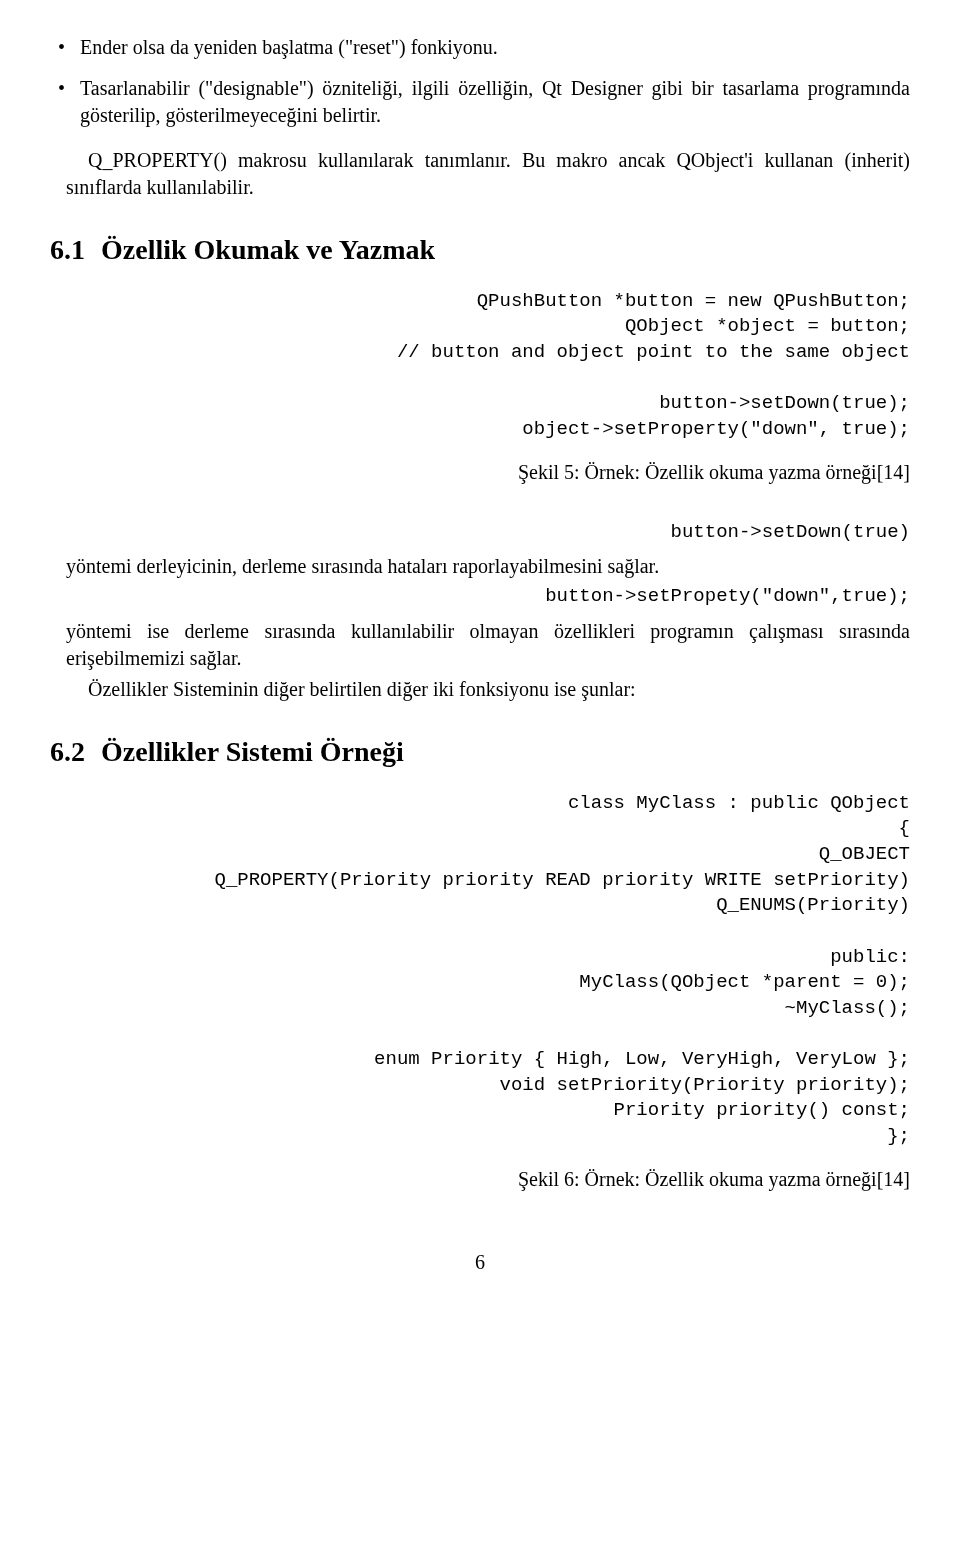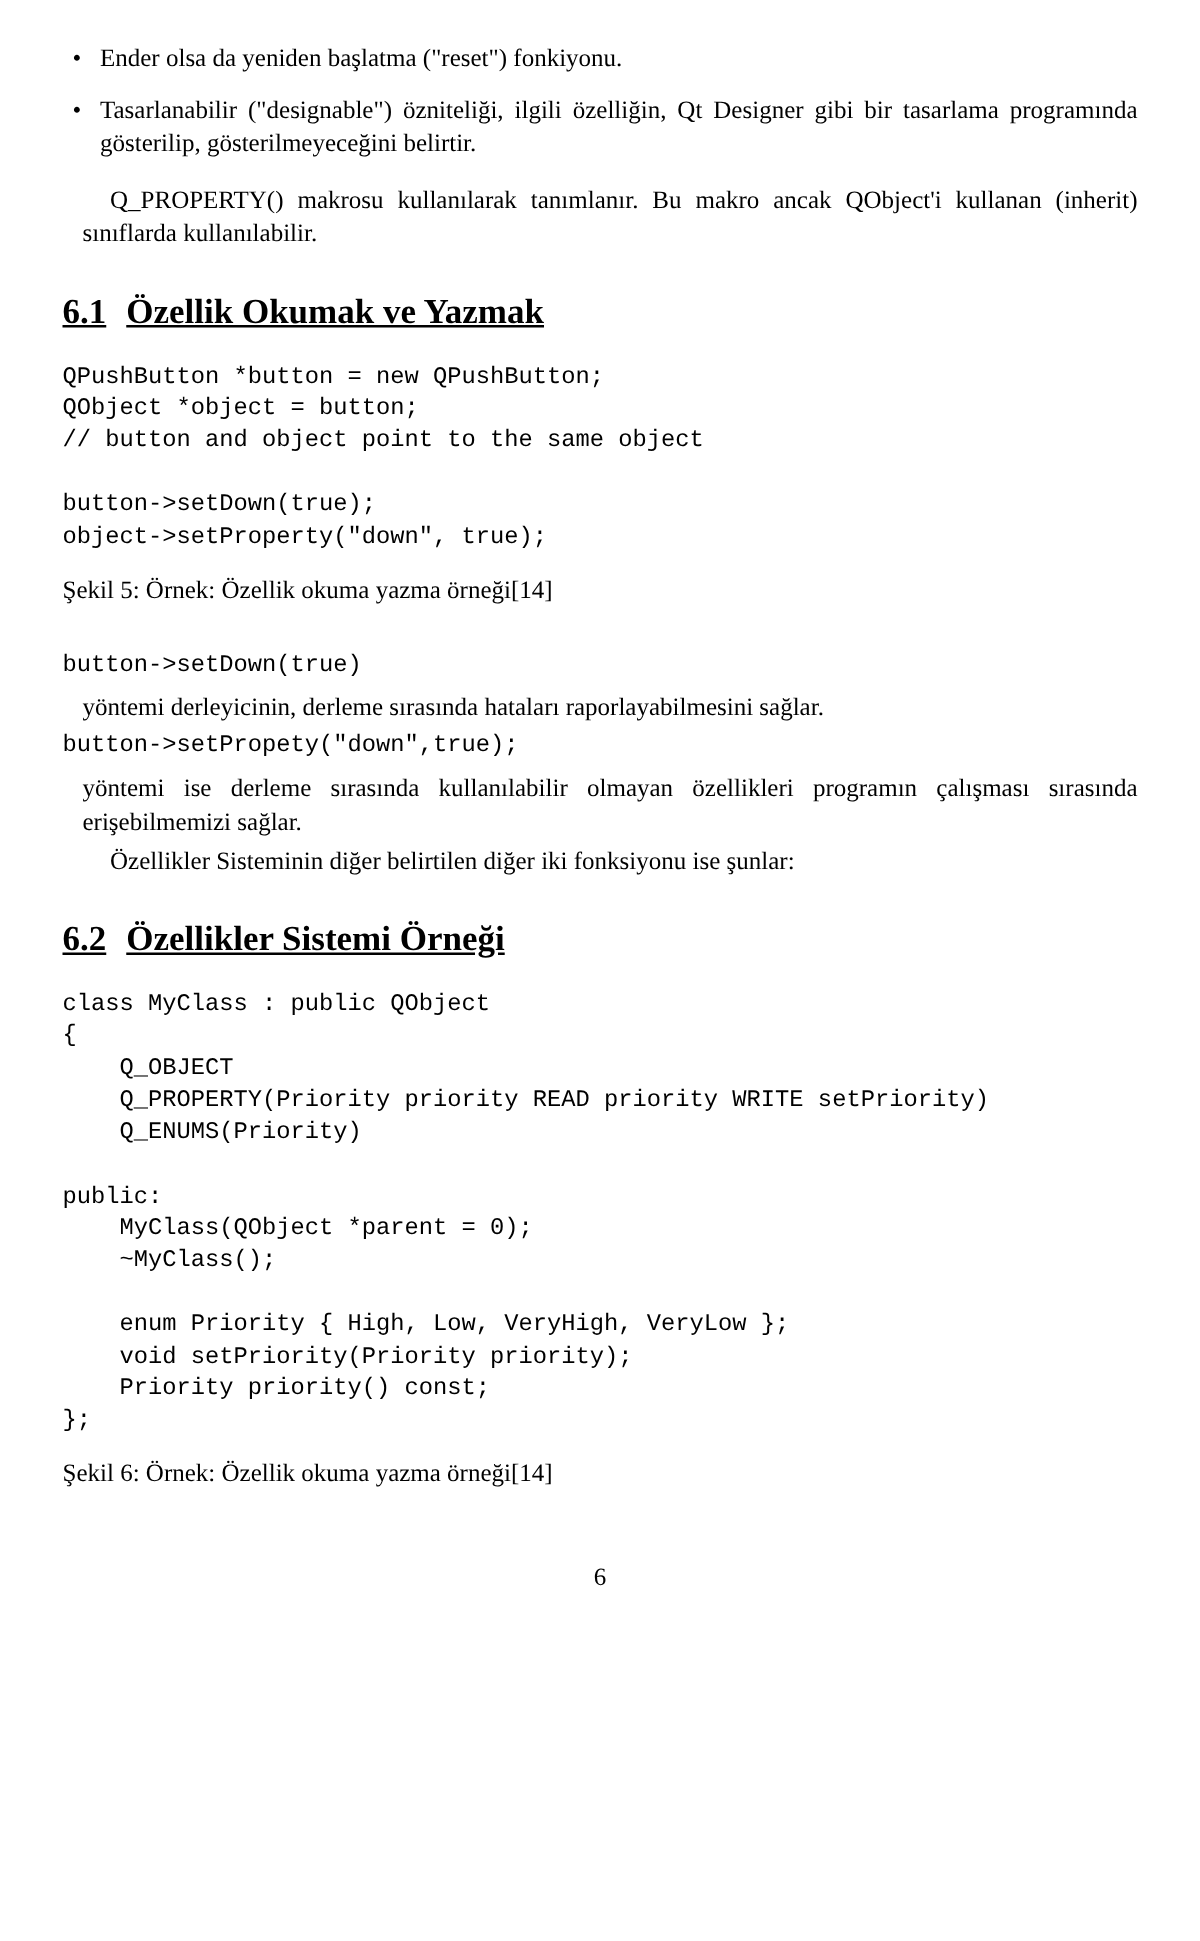--- a/index.html
+++ b/index.html
@@ -34,34 +34,34 @@
     margin: 0 0 4px 16px;
     text-align: justify;
   }
   p.indent {
     text-indent: 22px;
   }
   h2.sec {
     font-size: 28px;
     font-weight: bold;
     margin: 30px 0 20px 0;
-    text-decoration: underline;
   }
   .num { margin-right: 16px; }
   pre.code {
     font-family: "Courier New", Courier, monospace;
     font-size: 19px;
     white-space: pre;
     margin: 2px 0 8px 0;
     line-height: 1.35;
+    text-align: right;
   }
   pre.code.indent {
   }
   .caption {
-    text-align: left;
+    text-align: right;
     margin: 16px 0 34px 0;
   }
   .pagenum {
     text-align: center;
     margin-top: 56px;
     font-size: 20px;
   }
 </style>
 </head>
 <body>

